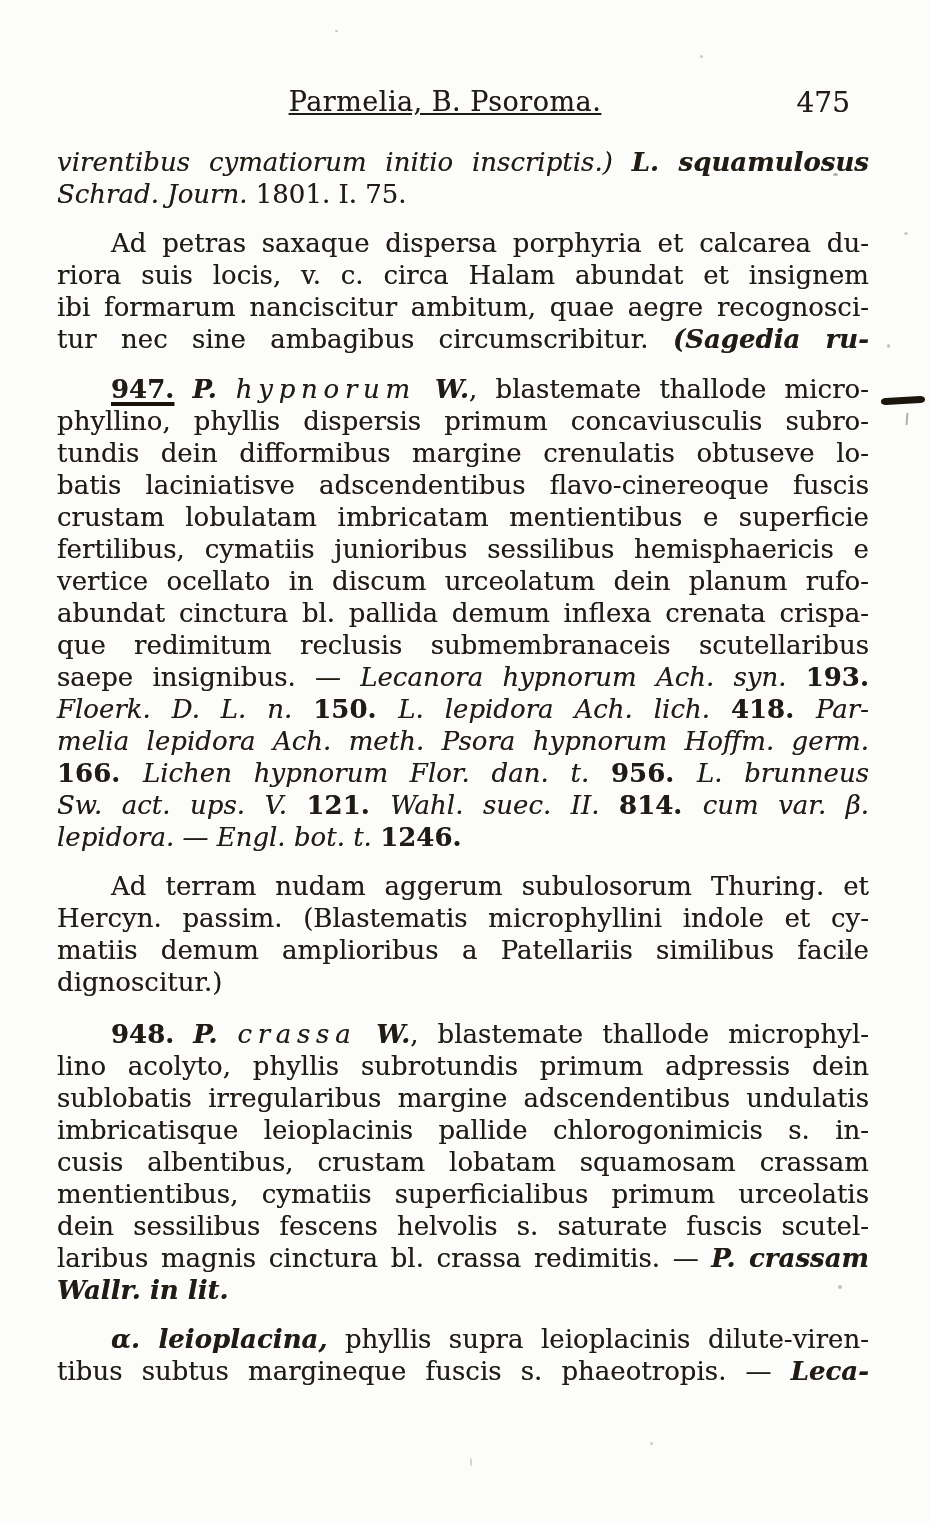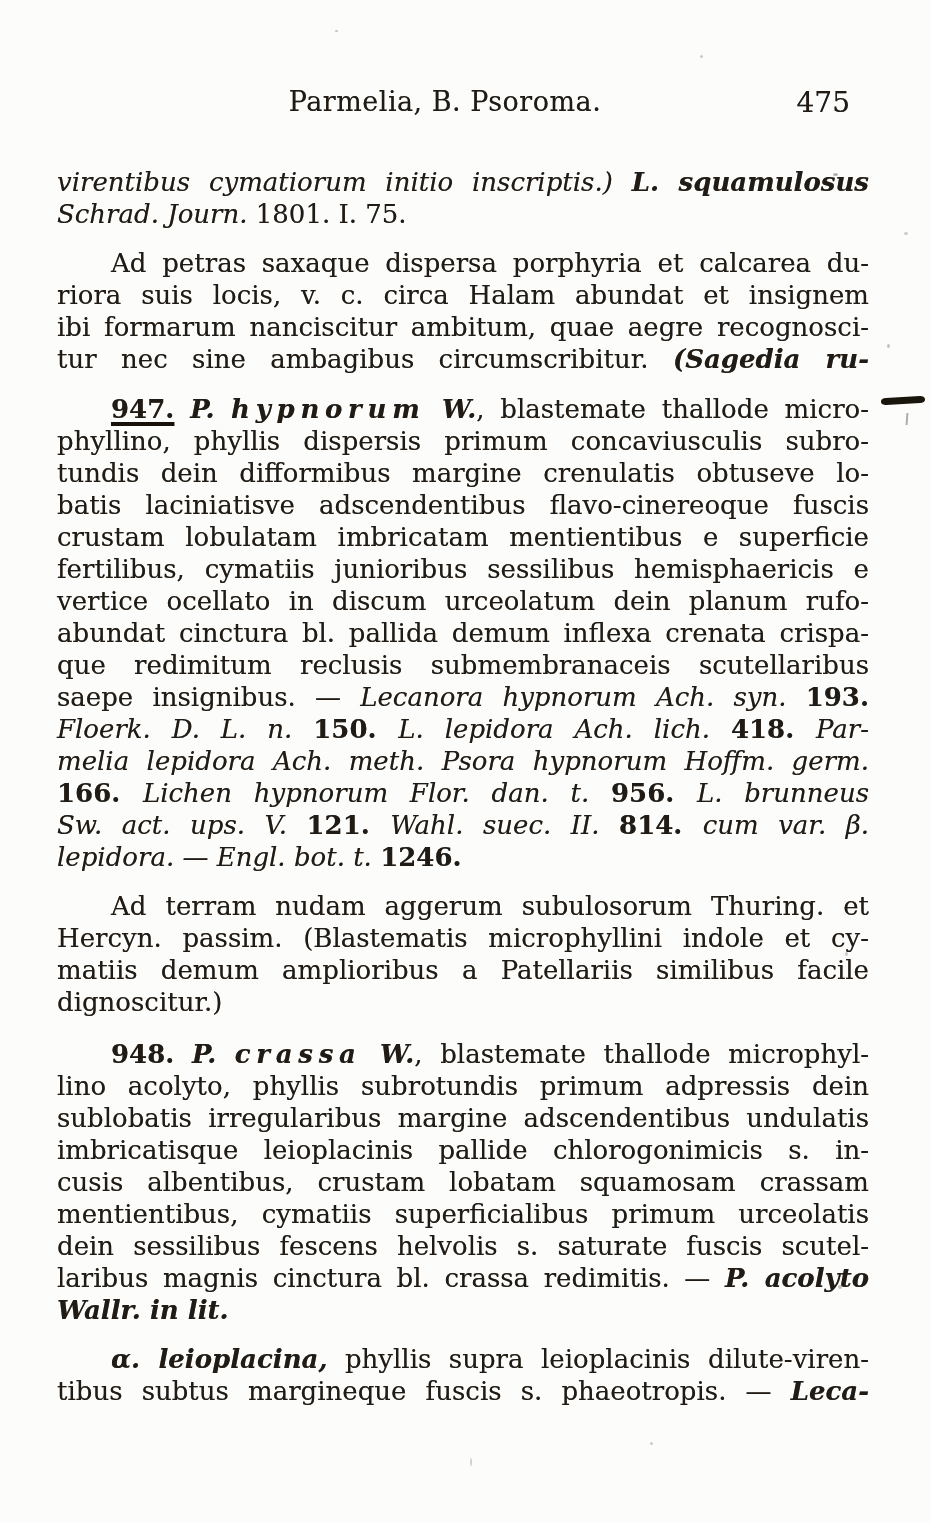--- a/index.html
+++ b/index.html
@@ -6,38 +6,38 @@
   .page{
     position:relative;
     width:930px;height:1523px;
     background:#fcfcfa;
     font-family:"DejaVu Serif","Liberation Serif",serif;
     color:#201b15;
     overflow:hidden;
     text-shadow:0 0 0.6px rgba(25,18,8,.55);
   }
   .column{position:absolute;left:40px;top:86px;width:846px;}
-  .running-header{position:relative;height:34px;margin-bottom:46px;font-size:27px;}
+  .running-header{position:relative;height:34px;margin-bottom:26px;font-size:27px;text-decoration:underline;}
   .header-title{text-align:center;letter-spacing:.5px;transform:translateX(-18px);}
   .page-number{position:absolute;right:36px;top:0;font-size:28px;}
   .text-block{font-size:26px;line-height:32px;}
   .para{margin:17px;}
   #p-ad-petras{margin-top:10px;}
   #p-947{margin-top:18px;}
   #p-ad-terram{margin-top:14px;}
   #p-948{margin-top:20px;}
   #p-alpha{margin-top:14px;}
   .line{text-align:justify;text-align-last:justify;white-space:normal;}
   .line.last{text-align-last:left;}
   .para.indent .line:first-child{text-indent:54px;}
   .s-r{font-style:normal;}
   .s-i{font-style:italic;}
   .s-b{font-weight:bold;}
   .s-bi{font-weight:bold;font-style:italic;}
-  .s-biw{font-weight:bold;font-style:italic;letter-spacing:.22em;}
+  .s-biw{font-weight:normal;font-style:italic;letter-spacing:.22em;}
   .s-bu{font-weight:bold;text-decoration:underline;text-decoration-thickness:3.5px;text-underline-offset:4px;text-decoration-color:#16110a;}
   .margin-dash{
     position:absolute;left:881px;top:397px;width:44px;height:7px;
     background:#1a150d;border-radius:5px/3px;transform:rotate(-3deg);
     font-size:0;
   }
   .margin-tick{
     position:absolute;left:906px;top:413px;width:2px;height:12px;
     background:rgba(35,28,16,.35);transform:rotate(4deg);
   }
@@ -87,21 +87,21 @@
           <div class="line last"><span class="s-r">dignoscitur.)</span></div>
         </div>
         <div class="para indent" id="p-948">
           <div class="line"><span class="s-b">948.</span><span class="s-r"> </span><span class="s-bi">P. </span><span class="s-biw">crassa</span><span class="s-bi"> W.</span><span class="s-r">, blastemate thallode microphyl-</span></div>
           <div class="line"><span class="s-r">lino acolyto, phyllis subrotundis primum adpressis dein</span></div>
           <div class="line"><span class="s-r">sublobatis irregularibus margine adscendentibus undulatis</span></div>
           <div class="line"><span class="s-r">imbricatisque leioplacinis pallide chlorogonimicis s. in-</span></div>
           <div class="line"><span class="s-r">cusis albentibus, crustam lobatam squamosam crassam</span></div>
           <div class="line"><span class="s-r">mentientibus, cymatiis superficialibus primum urceolatis</span></div>
           <div class="line"><span class="s-r">dein sessilibus fescens helvolis s. saturate fuscis scutel-</span></div>
-          <div class="line"><span class="s-r">laribus magnis cinctura bl. crassa redimitis. — </span><span class="s-bi">P. acolyto</span></div>
+          <div class="line"><span class="s-r">laribus magnis cinctura bl. crassa redimitis. — </span><span class="s-bi">P. crassam</span></div>
           <div class="line last"><span class="s-bi">Wallr. in lit.</span></div>
         </div>
         <div class="para indent" id="p-alpha">
           <div class="line"><span class="s-bi">α. leioplacina,</span><span class="s-r"> phyllis supra leioplacinis dilute-viren-</span></div>
           <div class="line"><span class="s-r">tibus subtus margineque fuscis s. phaeotropis. — </span><span class="s-bi">Leca-</span></div>
         </div>
       </div>
   </div>
 
   <div class="margin-dash"></div>

